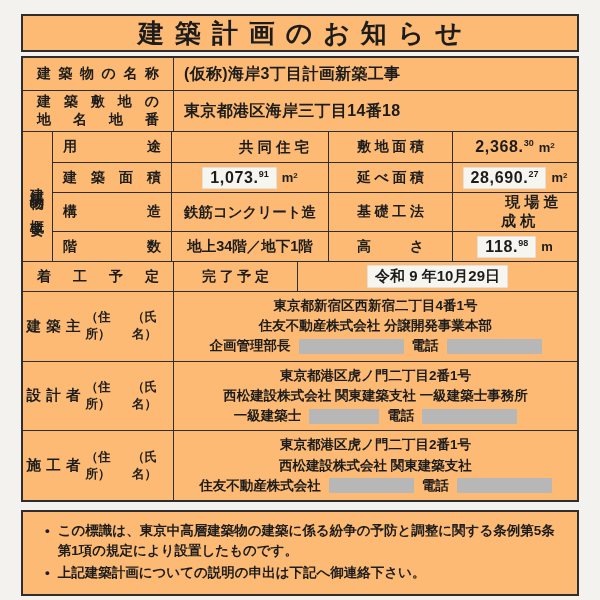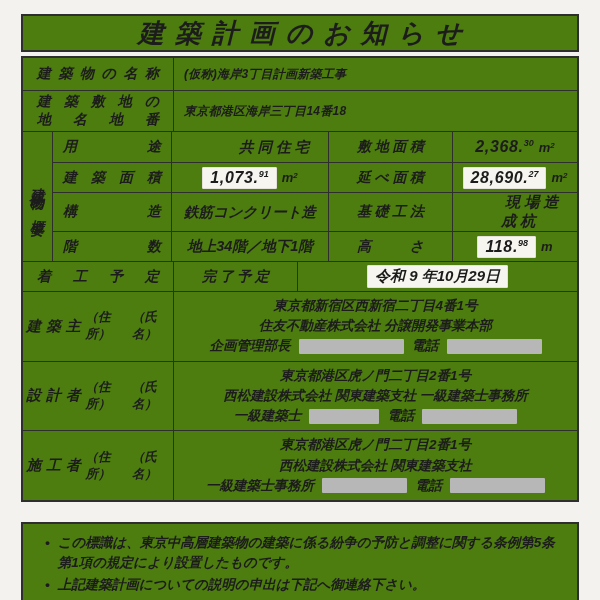--- a/index.html
+++ b/index.html
@@ -5,45 +5,44 @@
   html,body{margin:0;padding:0;}
   body{
     width:600px;height:600px;overflow:hidden;
     background:#f3f2ef;
     font-family:"Liberation Sans","DejaVu Sans",sans-serif;
     color:#1c1c1c;
     -webkit-font-smoothing:antialiased;
   }
   .sign{width:558px;margin:0 auto;padding-top:14px;}
   .box{
-    background:#4d7c0f;
+    background:#fdba74;
     border:2px solid #2e2e2e;
     box-sizing:border-box;
-    font-style:italic;
   }
   
   .title-box{
     height:38px;display:flex;align-items:center;justify-content:center;
     margin-bottom:4px;
   }
   .title-box h1{
     margin:0;font-size:26px;font-weight:700;
     letter-spacing:0.42em;text-indent:0.42em;white-space:nowrap;
   }
   
-  .table{margin-bottom:20px;}
+  .table{margin-bottom:8px;}
   .trow{display:flex;box-sizing:border-box;}
   .trow + .trow{border-top:1.5px solid #2e2e2e;}
   .cell{box-sizing:border-box;display:flex;align-items:center;}
   .cell + .cell{border-left:1.5px solid #2e2e2e;}
   .c-label{width:150px;flex:none;padding:2px 14px;}
   .c-rest{flex:1;padding:2px 10px;}
   .jl{display:block;width:100%;font-size:14px;font-weight:600;
       text-align:justify;text-align-last:justify;}
-  .big-val{font-size:12px;font-weight:600;letter-spacing:0.02em;}
+  .big-val{font-size:16px;font-weight:600;letter-spacing:0.02em;}
   
   .overview{display:flex;}
   .v-strip{
     width:30px;flex:none;border-right:1.5px solid #2e2e2e;
     display:flex;align-items:center;justify-content:center;box-sizing:border-box;
   }
   .v-strip span{
     writing-mode:vertical-rl;font-size:14px;font-weight:600;letter-spacing:0.28em;
   }
   .ov-rows{flex:1;display:flex;flex-direction:column;}
@@ -230,21 +229,21 @@
         <span class="p-main">施工者</span>
         <span class="p-parens">
           <span>（住　所）</span>
           <span>（氏　名）</span>
         </span>
       </div>
       <div class="cell p-content">
         <span>東京都港区虎ノ門二丁目2番1号</span>
         <span>西松建設株式会社 関東建築支社</span>
         <span class="p-line3">
-          <span>一級建築士事務所</span>
+          <span>住友不動産株式会社</span>
           <span class="redact w85"></span>
           <span class="p-phone">電話</span>
           <span class="redact w95"></span>
         </span>
       </div>
     </div>
 
 
   </div>
 

